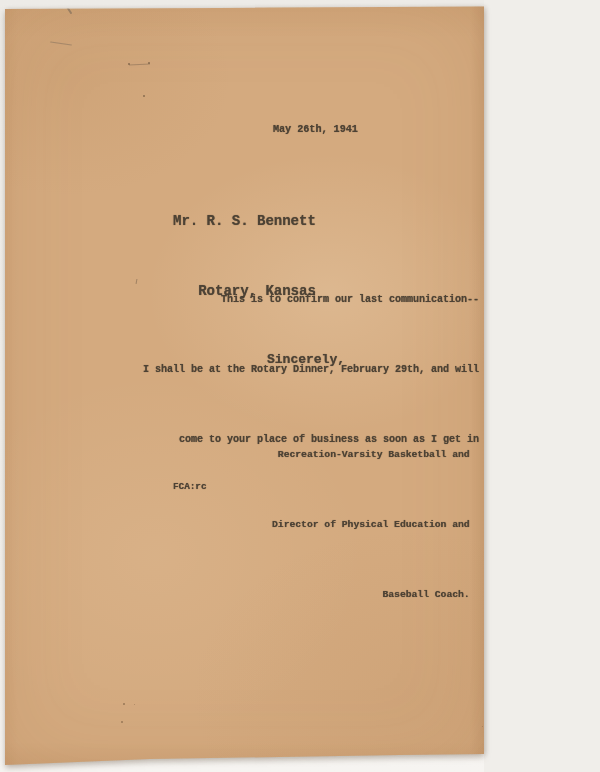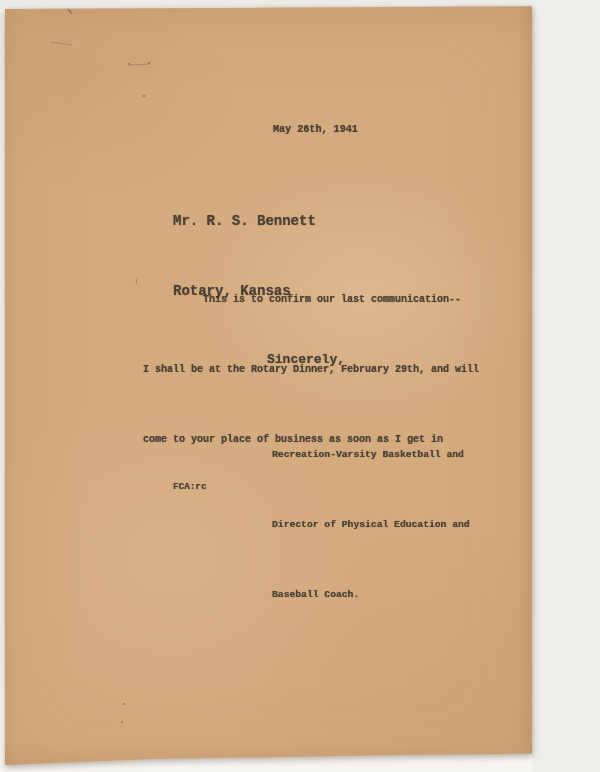--- a/index.html
+++ b/index.html
@@ -4,22 +4,23 @@
 <style>
   html, body {
     margin: 0; padding: 0;
     width: 600px; height: 772px;
     overflow: hidden;
     background: var(--bg, #f0eeea);
     font-family: "Liberation Mono", "DejaVu Sans Mono", monospace;
   }
   .scan-bg {
     position: relative;
-    width: 532px; height: 772px;
+    width: 484px; height: 772px;
     background: linear-gradient(180deg, #edebe7 0%, #f1efeb 20%, #f3f1ed 80%, #f6f4f1 100%);
+    text-align: right;
   }
   .paper-wrap {
     position: absolute; inset: 0;
     filter: drop-shadow(0 3px 3px rgba(70,50,30,0.28)) drop-shadow(2px 0 2px rgba(70,50,30,0.12));
   }
   .paper {
     position: absolute; inset: 0;
     clip-path: polygon(5px 9px, 588px 6px, 584px 753px, 400px 755px, 150px 759px, 5px 765px);
     background-color: var(--paper, #d4aa7f);
     background-image:

